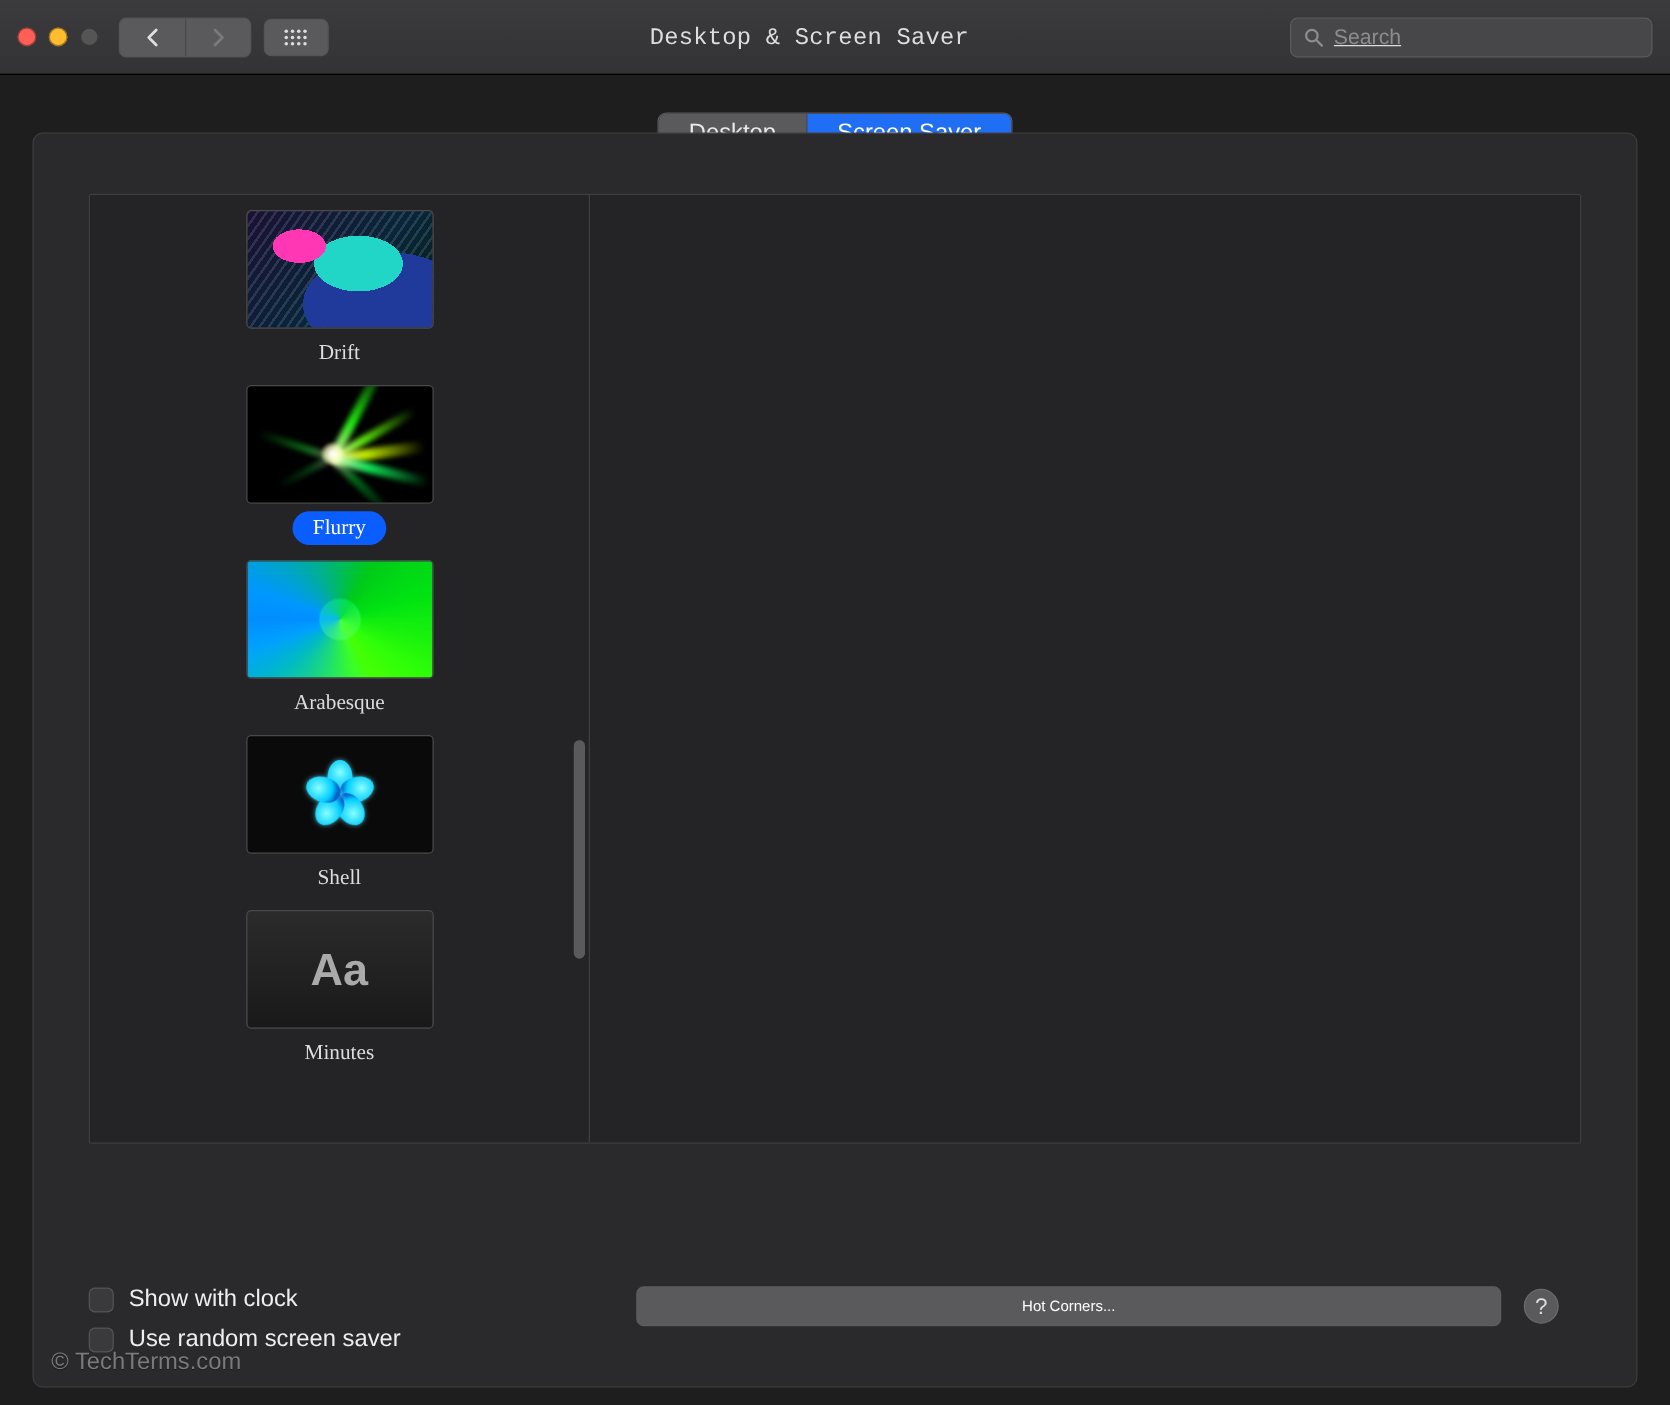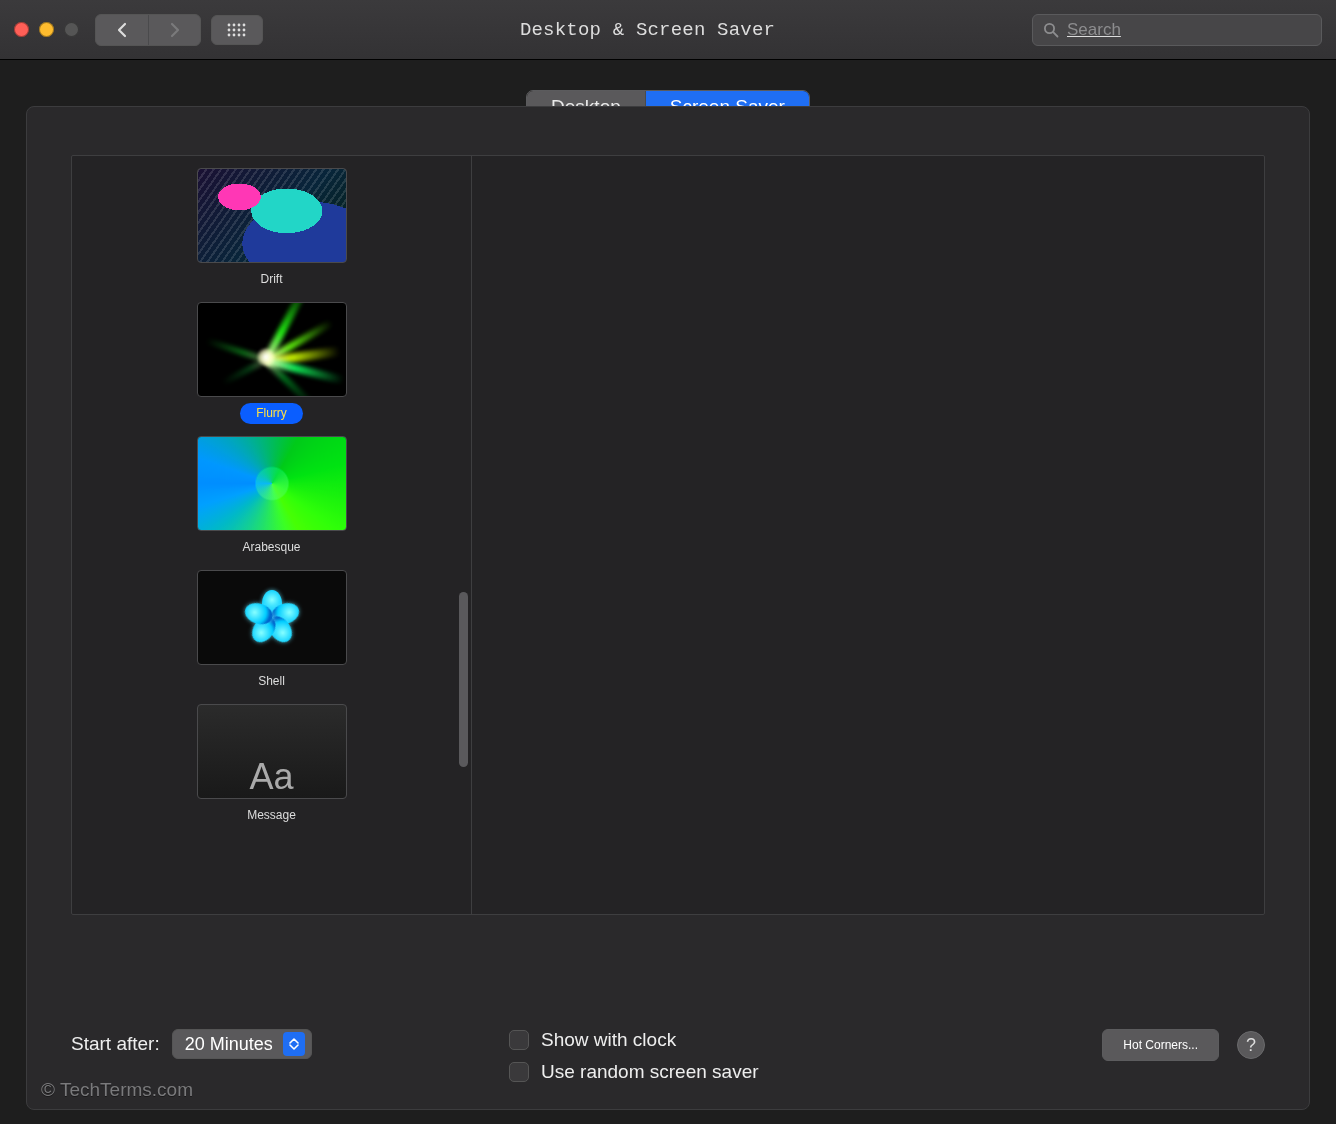--- a/index.html
+++ b/index.html
@@ -76,22 +76,22 @@
   
   .list-pane {
     width:400px; border-right:1px solid #3e3e40; position:relative; overflow:hidden;
   }
   .list-scroll { height:100%; overflow:hidden; display:flex; flex-direction:column; align-items:center; gap:12px; padding-top:12px;}
   .ss-item { display:flex; flex-direction:column; align-items:center; gap:6px; }
   .thumb {
     width:150px; height:95px; border:1px solid #4a4a4c; border-radius:4px; background:#000;
     display:flex; align-items:center; justify-content:center; overflow:hidden;
   }
-  .ss-label { font-size:12px; color:#ddd; padding:3px 16px 4px; border-radius:14px; }
-  .ss-label.selected { background:#0a5eff; color:#fde047; }
+  .ss-label { font-size:17px; color:#ddd; padding:3px 16px 4px; border-radius:14px;font-family:Liberation Serif, serif; }
+  .ss-label.selected { background:#0a5eff; color:#ffffff; }
   
   .vscroll {
     position:absolute; right:3px; top:436px; width:9px; height:175px;
     background:#5a595c; border-radius:5px;
   }
   
   .preview-pane { flex:1; display:flex; flex-direction:column; align-items:center; padding:48px 54px 0; }
   .preview {
     width:536px; height:334px; background:#000; border:1px solid #2f2f31;
     position:relative; overflow:hidden;
@@ -158,23 +158,23 @@
     width:70px; height:70px; position:relative;
   }
   .shell-flower span {
     position:absolute; left:50%; top:50%; width:20px; height:28px;
     background: radial-gradient(circle at 50% 35%, #8ff, #0cf 55%, #06c 75%);
     border-radius:50% 50% 48% 48%;
     transform-origin: 50% 100%;
     filter: drop-shadow(0 0 2px rgba(100,230,255,.7));
   }
   .thumb.message {
-    display:flex; align-items:flex-end; justify-content:center;
+    display:flex; align-items:center; justify-content:center;
     background: linear-gradient(#2b2b2b,#191919);
-    color:#aaa; font-size:36px; font-weight:400;
+    color:#aaa; font-size:36px; font-weight:700;
   }
   
   .flurry { position:relative; width:100%; height:100%; }
   .streak {
     position:absolute; left:var(--ox,50%); top:var(--oy,50%);
     width:var(--w,180px); height:var(--h,12px);
     background: linear-gradient(90deg, rgba(255,255,210,.95), var(--c,#5dff59) 35%, rgba(0,0,0,0) 95%);
     transform-origin: 0 50%;
     transform: rotate(var(--r,0deg));
     filter: blur(2.2px) saturate(1.3);
@@ -292,44 +292,30 @@
                 <span style="transform:translate(-50%,-100%) rotate(288deg);"></span>
               </div>
             </div>
             <div class="ss-label">Shell</div>
           </div>
 
           <div class="ss-item">
             <div class="thumb message">
               <span>Aa</span>
             </div>
-            <div class="ss-label">Message</div>
+            <div class="ss-label">Minutes</div>
           </div>
 
         </div>
         <div class="vscroll"></div>
       </div>
 
     </div>
 
     <div class="footer">
-      <div class="start-after">
-        <span>Start after:</span>
-        <div class="select">
-          <span>20 Minutes</span>
-          <span class="stepper">
-            <svg width="10" height="6" viewBox="0 0 10 6">
-                <path d="M1 5 L5 1 L9 5" fill="none" stroke="#fff" stroke-width="1.6" stroke-linecap="round" stroke-linejoin="round"></path>
-              </svg>
-            <svg width="10" height="6" viewBox="0 0 10 6">
-                <path d="M1 1 L5 5 L9 1" fill="none" stroke="#fff" stroke-width="1.6" stroke-linecap="round" stroke-linejoin="round"></path>
-              </svg>
-          </span>
-        </div>
-      </div>
 
       <div class="checks">
         <label class="chk">
           <span class="box"></span>
           <span>Show with clock</span>
         </label>
         <label class="chk">
           <span class="box"></span>
           <span>Use random screen saver</span>
         </label>

